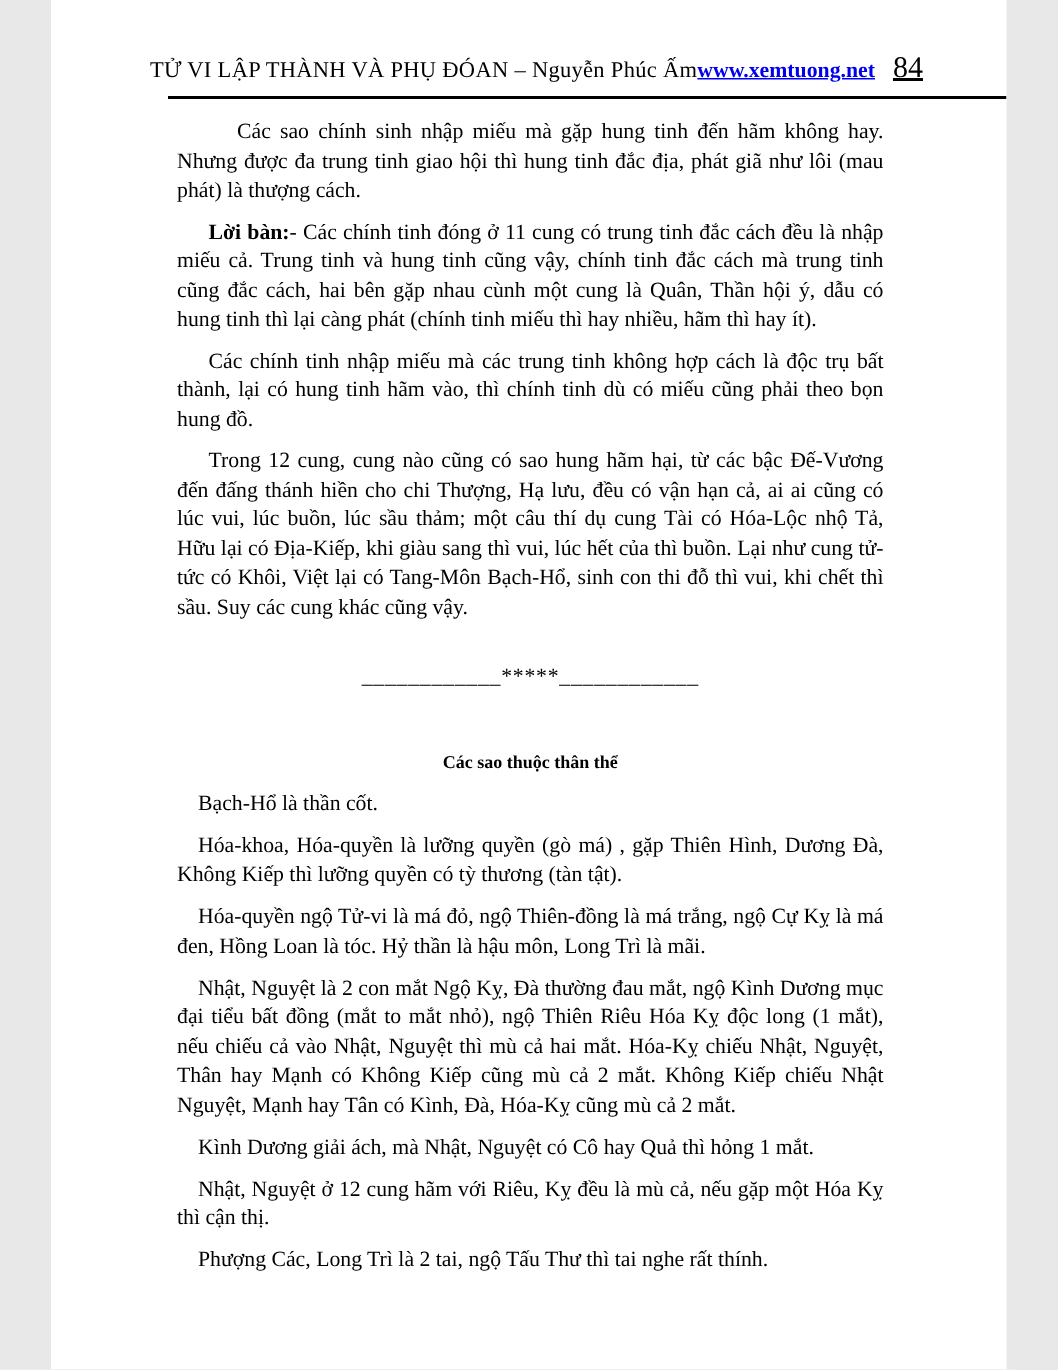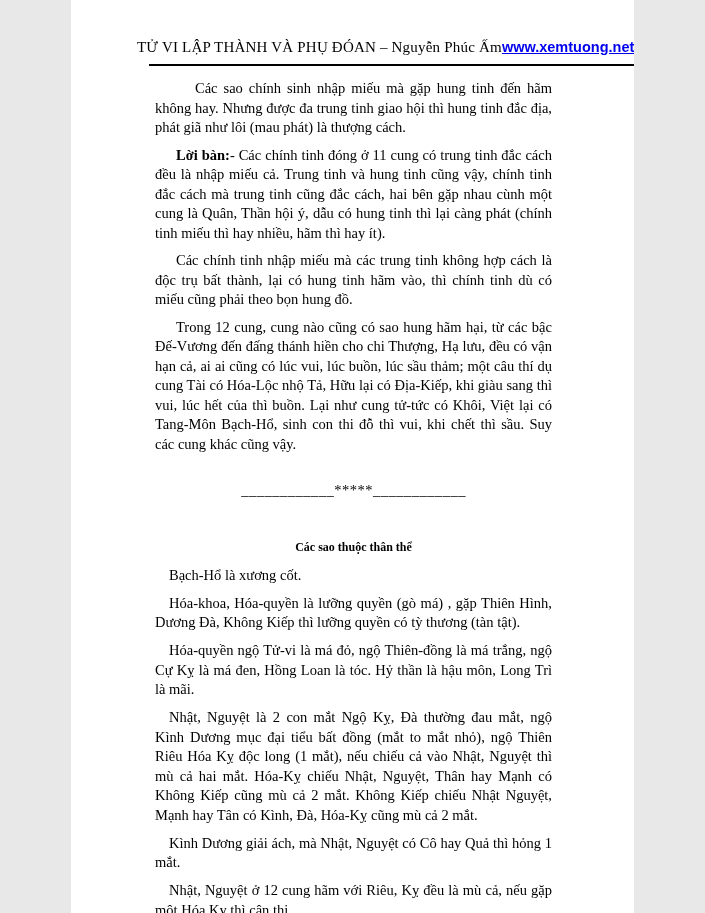--- a/index.html
+++ b/index.html
@@ -1,34 +1,34 @@
 <!DOCTYPE html>
 <html><head>
 <meta charset="utf-8">
 <style>
   html, body { margin:0; padding:0; background:#e8e8e8; }
   .page {
-    width:563px; height:913px;
+    width:637px; height:913px;
     background:#ffffff;
     margin:0 auto;
     position:relative;
     overflow:hidden;
     font-family:"Liberation Serif", serif;
     color:#000000;
   }
   .header {
     display:flex;
     justify-content:space-between;
     align-items:baseline;
     margin:34px 60px 0 66px;
   }
   .header-title { font-size:15px; white-space:nowrap; letter-spacing:0.2px; }
   .header-right { white-space:nowrap; display:flex; align-items:baseline; gap:12px; }
   .site-link {
-    font-family:Liberation Sans, sans-serif;
+    font-family:Liberation Serif, serif;
     font-weight:bold;
     font-size:14.5px;
     color:#0000ee;
     text-decoration:underline;
     cursor:pointer;
   }
   .page-number { font-size:20px;text-decoration:underline; }
   .rule {
     height:0;
     border-bottom:2px solid #000000;
@@ -83,23 +83,24 @@
 
     <p class="para"><span class="lead"></span><span>Các chính tinh nhập miếu mà các trung tinh không hợp cách là độc trụ bất thành, lại có hung tinh hãm vào, thì chính tinh dù có miếu cũng phải theo bọn hung đồ.</span></p>
 
     <p class="para"><span class="lead"></span><span>Trong 12 cung, cung nào cũng có sao hung hãm hại, từ các bậc Đế-Vương đến đấng thánh hiền cho chi Thượng, Hạ lưu, đều có vận hạn cả, ai ai cũng có lúc vui, lúc buồn, lúc sầu thảm; một câu thí dụ cung Tài có Hóa-Lộc nhộ Tả, Hữu lại có Địa-Kiếp, khi giàu sang thì vui, lúc hết của thì buồn. Lại như cung tử-tức có Khôi, Việt lại có Tang-Môn Bạch-Hổ, sinh con thi đỗ thì vui, khi chết thì sầu. Suy các cung khác cũng vậy.</span></p>
 
     <p class="para divider">____________*****____________</p>
 
     <p class="para section-heading">Các sao thuộc thân thể</p>
 
     <div class="section">
-      <p class="para">Bạch-Hổ là xương cốt.</p>
+      <p class="para">Bạch-Hổ là thần cốt.</p>
       <p class="para">Hóa-khoa, Hóa-quyền là lưỡng quyền (gò má) , gặp Thiên Hình, Dương Đà, Không Kiếp thì lưỡng quyền có tỳ thương (tàn tật).</p>
       <p class="para">Hóa-quyền ngộ Tử-vi là má đỏ, ngộ Thiên-đồng là má trắng, ngộ Cự Kỵ là má đen, Hồng Loan là tóc. Hỷ thần là hậu môn, Long Trì là mãi.</p>
       <p class="para">Nhật, Nguyệt là 2 con mắt Ngộ Kỵ, Đà thường đau mắt, ngộ Kình Dương mục đại tiểu bất đồng (mắt to mắt nhỏ), ngộ Thiên Riêu Hóa Kỵ độc long (1 mắt), nếu chiếu cả vào Nhật, Nguyệt thì mù cả hai mắt. Hóa-Kỵ chiếu Nhật, Nguyệt, Thân hay Mạnh có Không Kiếp cũng mù cả 2 mắt. Không Kiếp chiếu Nhật Nguyệt, Mạnh hay Tân có Kình, Đà, Hóa-Kỵ cũng mù cả 2 mắt.</p>
       <p class="para">Kình Dương giải ách, mà Nhật, Nguyệt có Cô hay Quả thì hỏng 1 mắt.</p>
       <p class="para">Nhật, Nguyệt ở 12 cung hãm với Riêu, Kỵ đều là mù cả, nếu gặp một Hóa Kỵ thì cận thị.</p>
+      <p class="para">Phượng Các, Long Trì là 2 tai, ngộ Tấu Thư thì tai nghe rất thính.</p>
     </div>
 
   </div>
 
 </div>
 
 </body></html>

